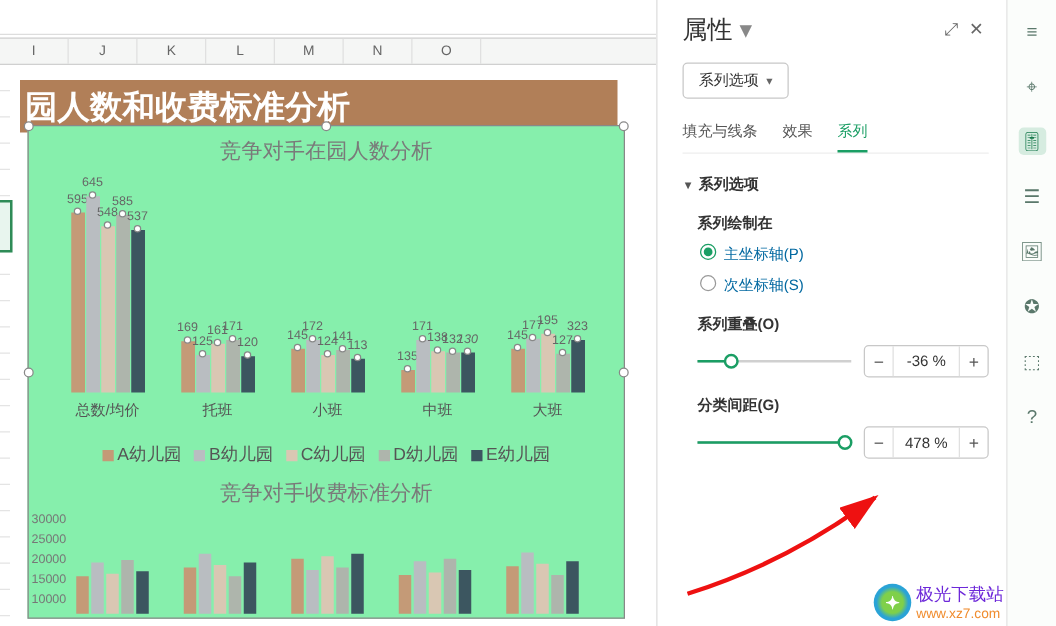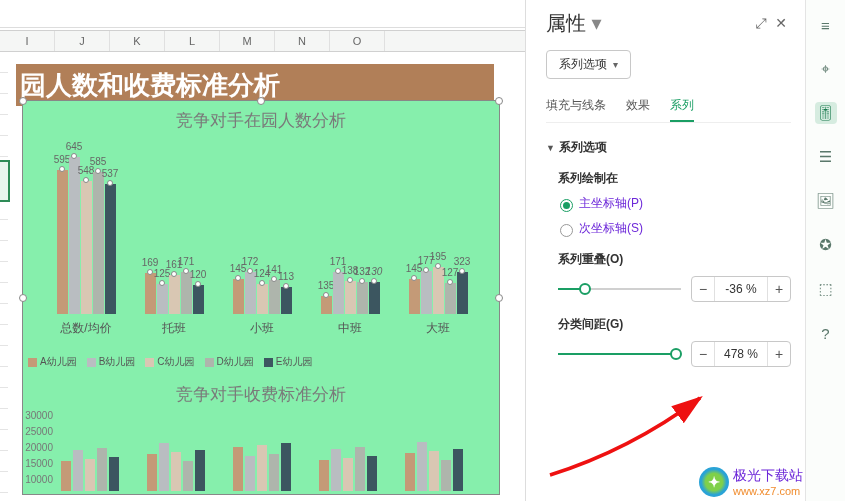--- a/index.html
+++ b/index.html
@@ -20,21 +20,21 @@
   .chart-handles .h { position:absolute; width:8px; height:8px; background:#fff; border:1px solid #888; border-radius:50%; }
   .chart-title { text-align:center; font-size:17px; color:#7a7a7a; margin-top:8px; font-family:"SimSun",serif; }
   .plot-area { position:absolute; left:22px; top:36px; right:16px; height:200px; }
   .group { position:absolute; bottom:0; width:82px; }
   .bars { display:flex; align-items:flex-end; height:170px; gap:1px; justify-content:center; }
   .bar { width:11px; position:relative; }
   .bar .dot { position:absolute; top:-4px; left:50%; transform:translateX(-50%); width:6px; height:6px; border:1px solid #888; border-radius:50%; background:#fff; }
   .bar .lbl { position:absolute; top:-16px; left:50%; transform:translateX(-50%); font-size:10px; color:#666; white-space:nowrap; }
   .cat-lbl { text-align:center; font-size:12px; color:#555; margin-top:6px; }
   .c0{background:#c49a77}.c1{background:#b9bdc1}.c2{background:#d9c7b3}.c3{background:#aeb5ac}.c4{background:#3c5660}
-  .legend { position:absolute; top:254px; left:0; right:0; text-align:left; font-size:10px; color:#555; }
+  .legend { position:absolute; top:254px; left:0; right:0; text-align:center; font-size:14px; color:#555; }
   .legend span { margin:0 5px; }
   .legend i { display:inline-block; width:9px; height:9px; margin-right:3px; vertical-align:middle; }
   .chart2-title { position:absolute; top:282px; left:0; right:0; text-align:center; font-size:17px; color:#7a7a7a; font-family:"SimSun",serif;}
   .plot2 { position:absolute; left:34px; top:310px; right:16px; height:80px; }
   .yaxis2 { position:absolute; left:0; top:310px; width:34px; height:82px; font-size:10px; color:#777; text-align:right; }
   .yaxis2 div { height:16px; line-height:10px; padding-right:4px;}
   .plot2 .mini-group { position:absolute; bottom:0; display:flex; align-items:flex-end; gap:2px; }
   .plot2 .mb { width:10px; }
 
   .right-panel { position:absolute; left:525px; top:0; width:280px; height:501px; border-left:1px solid #ddd; background:#fff; padding:10px 14px 10px 20px; }
@@ -42,21 +42,21 @@
   .panel-title { font-size:20px; color:#333; flex:1; }
   .pin-icon, .close-icon { width:20px; text-align:center; color:#666; cursor:pointer; font-size:14px; }
   .dropdown { margin-top:14px; border:1px solid #c8c8c8; border-radius:4px; padding:5px 12px; display:inline-flex; align-items:center; gap:6px; font-size:12px; color:#333; cursor:pointer; }
   .tabs { display:flex; gap:20px; margin-top:18px; font-size:12px; color:#555; border-bottom:1px solid #eee; }
   .tabs div { padding-bottom:6px; cursor:pointer; }
   .tabs .active { color:#1a9e64; border-bottom:2px solid #1a9e64; font-weight:500; }
   .section { margin-top:16px; }
   .sec-head { font-size:12px; color:#333; font-weight:600; display:flex; align-items:center; gap:4px; cursor:pointer;}
   .sec-head .tri { font-size:9px; color:#555;}
   .sub-label { font-size:12px; color:#333; margin:14px 0 8px 12px; font-weight:600;}
-  .radio-row { display:flex; align-items:flex-end; gap:6px; margin:8px 0 8px 14px; font-size:12px; color:#6d28d9; cursor:pointer;}
+  .radio-row { display:flex; align-items:flex-start; gap:6px; margin:8px 0 8px 14px; font-size:12px; color:#0369a1; cursor:pointer;}
   .radio-outer { width:13px; height:13px; border:1.5px solid #1a9e64; border-radius:50%; display:flex; align-items:center; justify-content:center; }
   .radio-outer.off { border-color:#999; }
   .radio-inner { width:7px; height:7px; background:#1a9e64; border-radius:50%; }
   .slider-row { margin:8px 0 0 12px; display:flex; align-items:center; gap:10px; }
   .slider { position:relative; flex:1; height:16px; }
   .track { position:absolute; top:7px; left:0; right:0; height:2px; background:#d0d0d0; }
   .fill { position:absolute; top:7px; left:0; height:2px; background:#1a9e64; }
   .thumb { position:absolute; top:2px; width:12px; height:12px; border:2px solid #1a9e64; background:#fff; border-radius:50%; transform:translateX(-50%); cursor:pointer;}
   .spin { display:flex; align-items:center; border:1px solid #c8c8c8; border-radius:4px; height:26px; }
   .spin button { width:22px; height:24px; border:none; background:none; font-size:14px; color:#555; cursor:pointer; }

